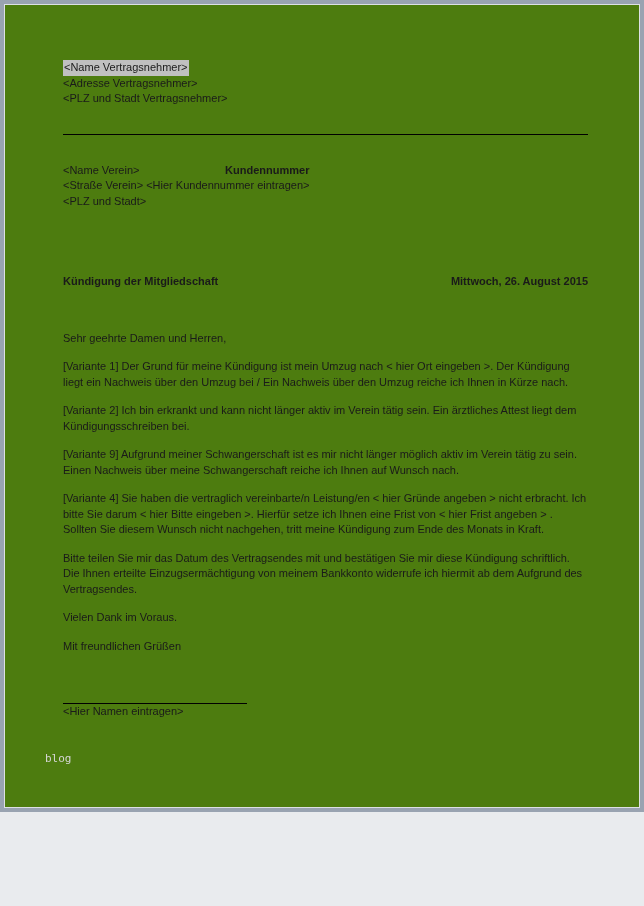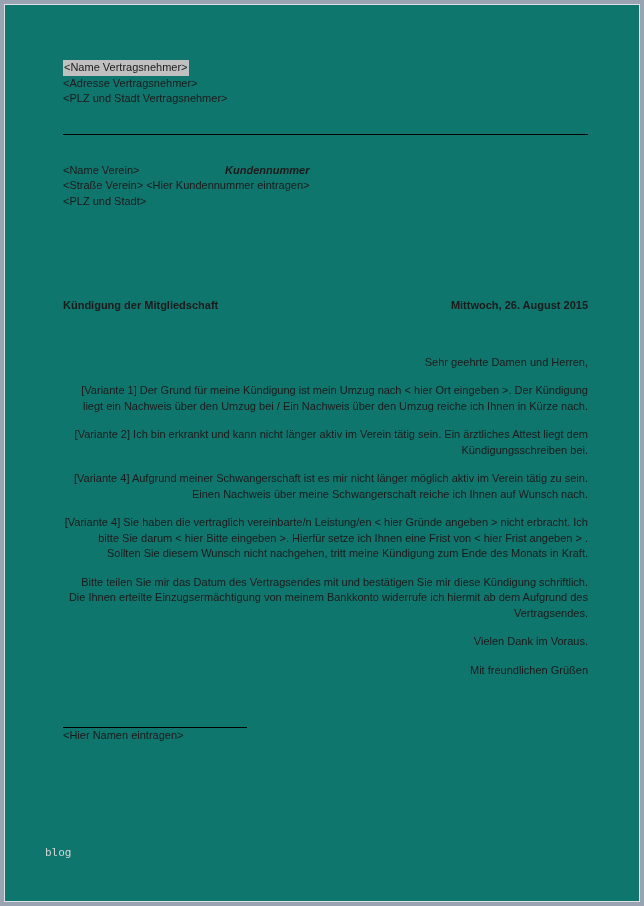--- a/index.html
+++ b/index.html
@@ -5,23 +5,23 @@
 <style>
   html, body {
     margin: 0;
     padding: 0;
     background: #e9ebee;
     font-family: "Liberation Sans", sans-serif;
   }
   .page {
     position: relative;
     width: 644px;
-    height: 906px;
+    height: 812px;
     box-sizing: border-box;
-    background: #0f766e;
+    background: #4d7c0f;
     border: 4px solid #99a3b1;
     box-shadow: inset 0 0 0 1px #dde0e4;
     overflow: hidden;
     color: #1a1a1a;
     font-size: 11px;
     line-height: 15.5px;
   }
   .content {
     position: relative;
     box-sizing: border-box;
@@ -43,30 +43,29 @@
   }
   .address-row {
     display: flex;
     justify-content: flex-start;
     margin-top: 28px;
   }
   .recipient-block div { white-space: nowrap; }
   .customer-block {
     text-align: right;
   }
-  .customer-label { font-weight: bold; font-style: italic; }
+  .customer-label { font-weight: bold; }
   .subject-row {
     display: flex;
     justify-content: space-between;
-    margin-top: 89px;
+    margin-top: 65px;
     font-weight: bold;
   }
   .body-text p {
     margin: 13px 0 0 0;
-    text-align: right;
   }
   .body-text p.salutation { margin-top: 41px; }
   .closing { margin-top: 41px; }
   .signature-line {
     border: none;
     border-top: 1px solid #000;
     width: 184px;
     margin: 49px 0 0 0;
   }
   .signature-name { }
@@ -111,21 +110,21 @@
 
     <div class="subject-row">
       <div>Kündigung der Mitgliedschaft</div>
       <div>Mittwoch, 26. August 2015</div>
     </div>
 
     <div class="body-text">
       <p class="salutation">Sehr geehrte Damen und Herren,</p>
       <p>[Variante 1] Der Grund für meine Kündigung ist mein Umzug nach  &lt; hier Ort eingeben &gt;. Der Kündigung liegt ein Nachweis über den Umzug bei / Ein Nachweis über den Umzug reiche ich Ihnen in Kürze nach.</p>
       <p>[Variante 2] Ich bin erkrankt und kann nicht länger aktiv im Verein tätig sein. Ein ärztliches Attest liegt dem Kündigungsschreiben bei.</p>
-      <p>[Variante 4] Aufgrund meiner Schwangerschaft ist es mir nicht länger möglich aktiv im Verein tätig zu sein. Einen Nachweis über meine Schwangerschaft reiche ich Ihnen auf Wunsch nach.</p>
+      <p>[Variante 9] Aufgrund meiner Schwangerschaft ist es mir nicht länger möglich aktiv im Verein tätig zu sein. Einen Nachweis über meine Schwangerschaft reiche ich Ihnen auf Wunsch nach.</p>
       <p>[Variante 4] Sie haben die vertraglich vereinbarte/n Leistung/en &lt; hier Gründe angeben &gt; nicht erbracht. Ich bitte Sie darum &lt; hier Bitte eingeben &gt;. Hierfür setze ich Ihnen eine Frist von &lt; hier Frist angeben &gt; . Sollten Sie diesem Wunsch nicht nachgehen, tritt meine Kündigung zum Ende des Monats in Kraft.</p>
       <p>Bitte teilen Sie mir das Datum des Vertragsendes mit und bestätigen Sie mir diese Kündigung schriftlich. Die Ihnen  erteilte Einzugsermächtigung von meinem Bankkonto widerrufe ich hiermit ab dem Aufgrund des Vertragsendes.</p>
       <p>Vielen Dank im Voraus.</p>
       <p class="closing">Mit freundlichen Grüßen</p>
     </div>
 
     <hr class="signature-line">
     <div class="signature-name">&lt;Hier Namen eintragen&gt;</div>
 
     <div class="watermark">blog</div>

